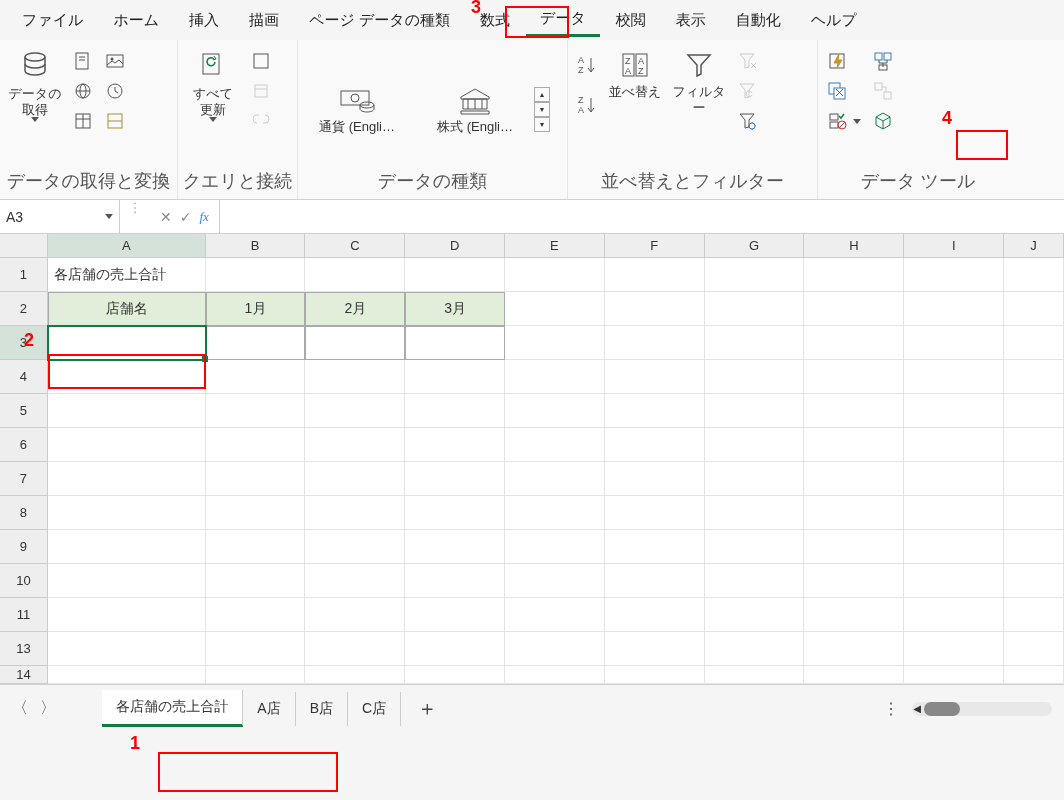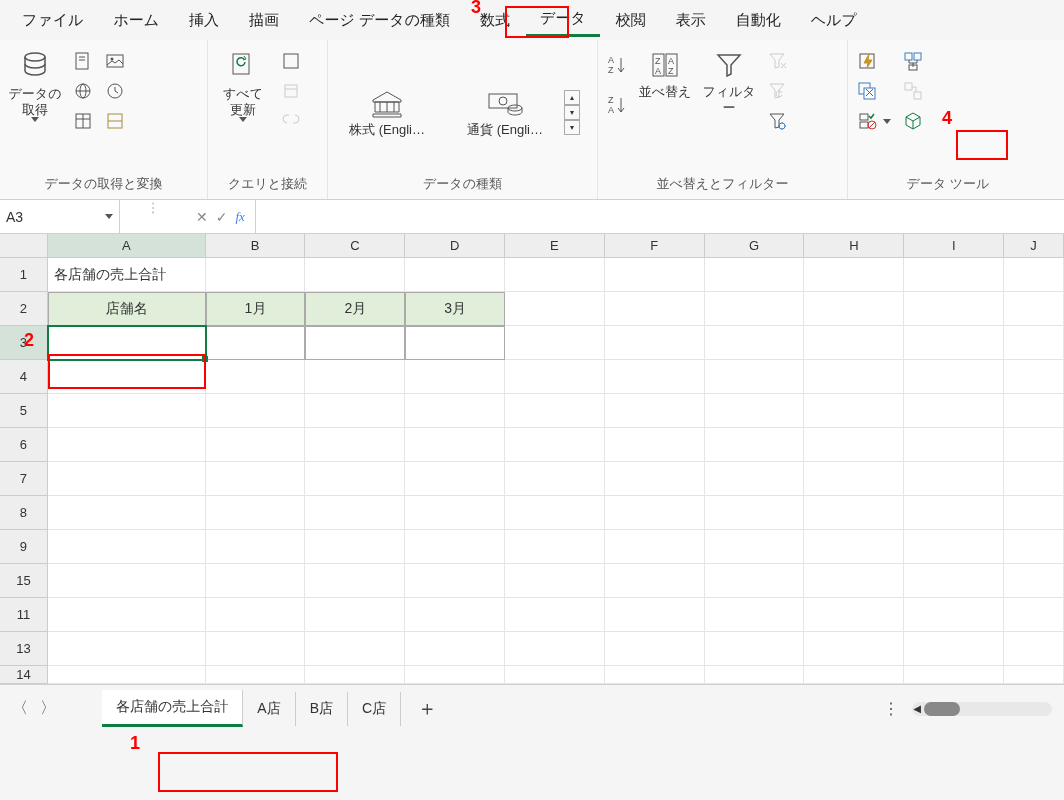--- a/index.html
+++ b/index.html
@@ -45,21 +45,21 @@
   border-right: 1px solid #e5e5e5;
 }
 .ribbon-group-content {
   flex: 1;
   display: flex;
   align-items: flex-start;
   gap: 2px;
 }
 .ribbon-group-label {
   text-align: center;
-  font-size: 13px;
+  font-size: 18px;
   color: #555;
   padding: 4px 0 6px 0;
 }
 .big-btn {
   display: flex;
   flex-direction: column;
   align-items: center;
   justify-content: flex-start;
   width: 62px;
   padding: 4px 2px;
@@ -80,21 +80,20 @@
   display: flex;
   align-items: center;
   justify-content: center;
 }
 .formula-bar {
   display: flex;
   align-items: flex-start;
   height: 34px;
   border-bottom: 1px solid #d0d0d0;
   background: #fff;
-  gap: 18px;
 }
 .namebox {
   width: 120px;
   height: 100%;
   display: flex;
   align-items: center;
   justify-content: space-between;
   padding: 0 6px;
   border-right: 1px solid #d0d0d0;
   font-size: 14px;
@@ -257,21 +256,21 @@
   <div class="tab">数式</div>
   <div class="tab active">データ</div>
   <div class="tab">校閲</div>
   <div class="tab">表示</div>
   <div class="tab">自動化</div>
   <div class="tab">ヘルプ</div>
 </div>
 
 <div class="ribbon">
 
-  <div class="ribbon-group" style="width:208px">
+  <div class="ribbon-group" style="width:178px">
     <div class="ribbon-group-content">
       <div class="big-btn">
         <svg width="32" height="32">
             <ellipse cx="16" cy="7" rx="10" ry="4" fill="none" stroke="#555" stroke-width="1.5"></ellipse>
             <path d="M6 7v14c0 2 4.5 4 10 4s10-2 10-4V7" fill="none" stroke="#555" stroke-width="1.5"></path>
             <path d="M6 14c0 2 4.5 4 10 4s10-2 10-4" fill="none" stroke="#555" stroke-width="1.5"></path>
           </svg>
         <span style="white-space:pre-line">データの
 取得</span>
         <span class="dropdown-caret"></span>
@@ -355,36 +354,36 @@
           </div>
       </div>
     </div>
     <div class="ribbon-group-label">クエリと接続</div>
   </div>
 
   <div class="ribbon-group" style="width:270px">
     <div class="ribbon-group-content" style="align-items:center; padding-top:8px">
       <div style="display:flex; gap:8px">
         <div class="big-btn" style="width:110px">
+          <svg width="40" height="30">
+              <rect x="4" y="6" width="28" height="14" fill="none" stroke="#555"></rect>
+              <circle cx="18" cy="13" r="4" fill="none" stroke="#555"></circle>
+              <ellipse cx="30" cy="20" rx="7" ry="3" fill="none" stroke="#555"></ellipse>
+              <path d="M23 20v4c0 1.5 3 3 7 3s7-1.5 7-3v-4" fill="none" stroke="#555"></path>
+            </svg>
+          <span>通貨 (Engli…</span>
+        </div>
+        <div class="big-btn" style="width:110px">
           <svg width="36" height="30">
               <path d="M4 12L18 4l14 8v2H4zM6 14h24v10H6zM4 26h28v3H4z" fill="none" stroke="#555"></path>
               <line x1="11" y1="14" x2="11" y2="24" stroke="#555"></line>
               <line x1="18" y1="14" x2="18" y2="24" stroke="#555"></line>
               <line x1="25" y1="14" x2="25" y2="24" stroke="#555"></line>
             </svg>
           <span>株式 (Engli…</span>
-        </div>
-        <div class="big-btn" style="width:110px">
-          <svg width="40" height="30">
-              <rect x="4" y="6" width="28" height="14" fill="none" stroke="#555"></rect>
-              <circle cx="18" cy="13" r="4" fill="none" stroke="#555"></circle>
-              <ellipse cx="30" cy="20" rx="7" ry="3" fill="none" stroke="#555"></ellipse>
-              <path d="M23 20v4c0 1.5 3 3 7 3s7-1.5 7-3v-4" fill="none" stroke="#555"></path>
-            </svg>
-          <span>通貨 (Engli…</span>
         </div>
       </div>
       <div class="spinner">
         <div>▴</div>
         <div>▾</div>
         <div>▾</div>
       </div>
     </div>
     <div class="ribbon-group-label">データの種類</div>
   </div>
@@ -647,21 +646,21 @@
         <div class="cell"></div>
         <div class="cell"></div>
         <div class="cell"></div>
         <div class="cell"></div>
         <div class="cell"></div>
         <div class="cell"></div>
         <div class="cell"></div>
         <div class="cell" style="width:60px"></div>
       </div>
     <div class="row">
-        <div class="row-h">15</div>
+        <div class="row-h">10</div>
         <div class="cell wide"></div>
         <div class="cell"></div>
         <div class="cell"></div>
         <div class="cell"></div>
         <div class="cell"></div>
         <div class="cell"></div>
         <div class="cell"></div>
         <div class="cell"></div>
         <div class="cell"></div>
         <div class="cell" style="width:60px"></div>

